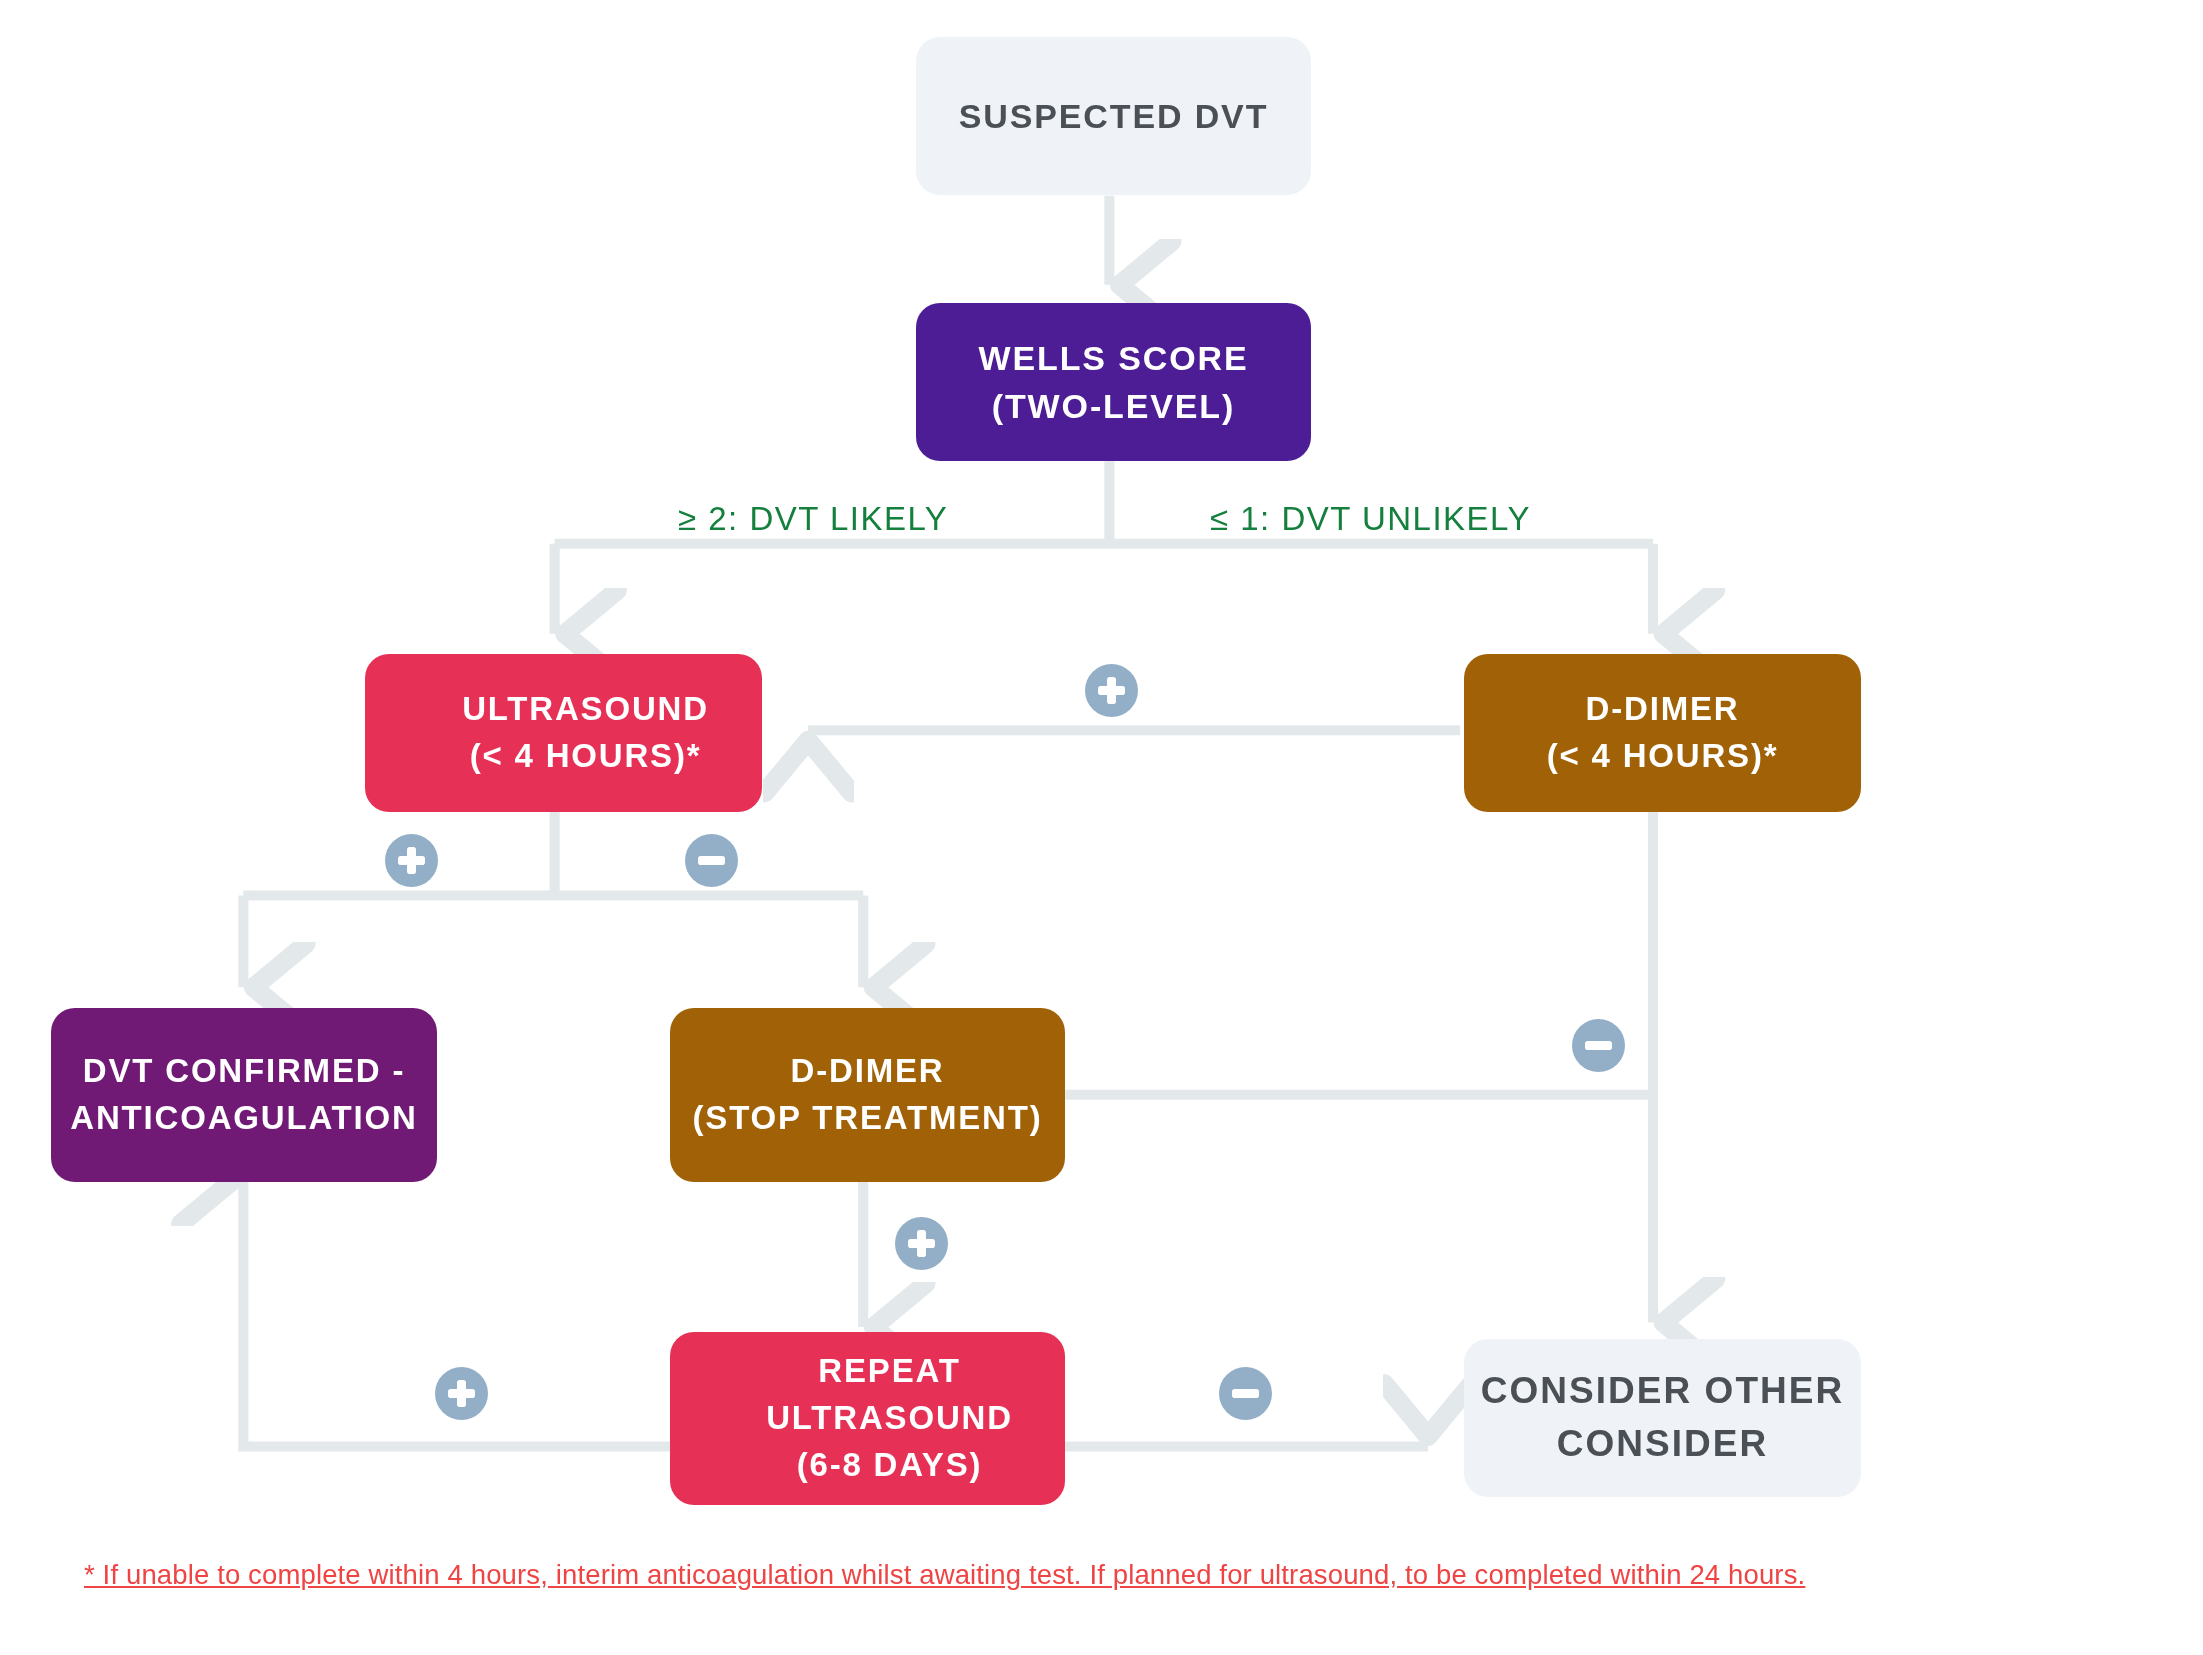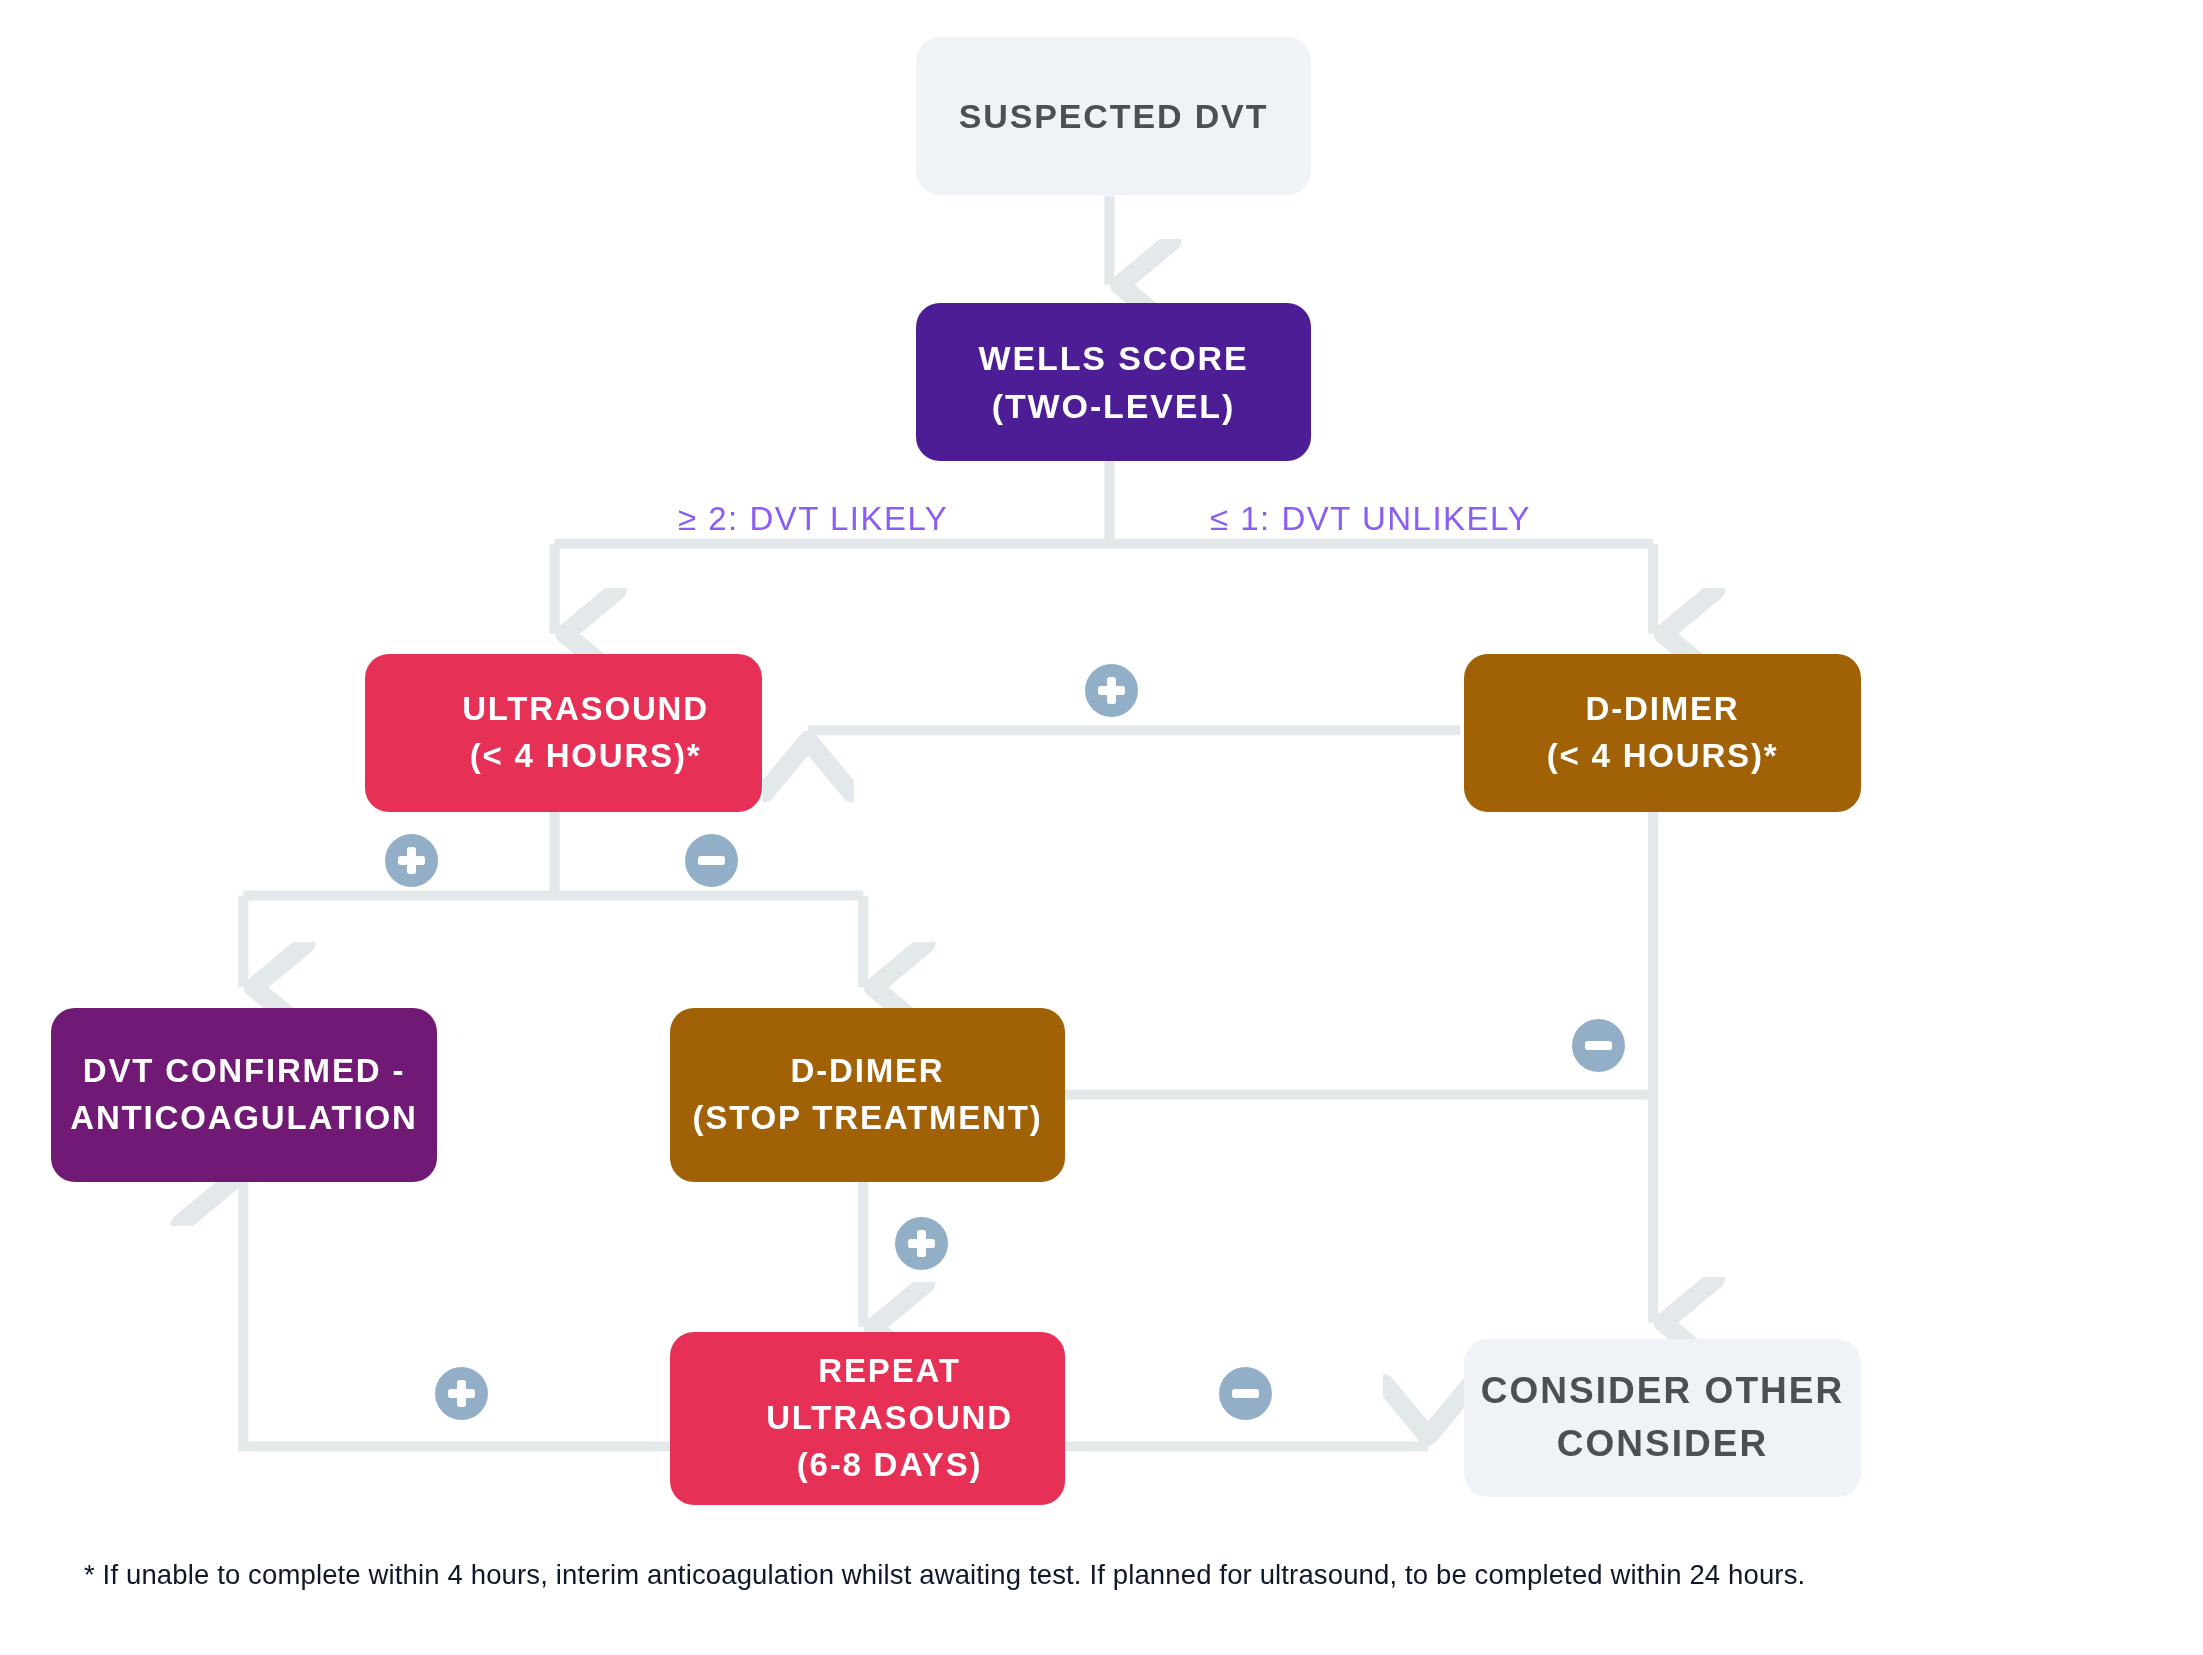--- a/index.html
+++ b/index.html
@@ -57,21 +57,21 @@
     background: #a16207;
     color: #ffffff;
   }
   .node-green {
     background: #701a75;
     color: #ffffff;
   }
   .branch-label {
     position: absolute;
     font-size: 33px;
-    color: #8b5cf6;
+    color: #15803d;
     letter-spacing: 0.045em;
     white-space: nowrap;
     z-index: 4;
   }
   .badge {
     position: absolute;
     width: 53px;
     height: 53px;
     border-radius: 50%;
     background: #93aec7;
@@ -86,23 +86,24 @@
     border-radius: 2.8px;
   }
   .badge i.h { width: 27.5px; height: 9.2px; }
   .badge i.v { width: 9.2px; height: 27.5px; }
   .footnote {
     position: absolute;
     left: 84px;
     top: 1556px;
     width: 2066px;
     font-size: 27.5px;
-    color: #0f172a;
+    color: #ef4444;
     letter-spacing: 0.005em;
     line-height: 1.4;
+    text-decoration: underline;
   }
 </style>
 </head>
 <body>
 
 <div id="canvas">
 
   <svg id="wires" viewBox="0 0 2400 1803" xmlns="http://www.w3.org/2000/svg">
     <defs>
       <marker id="ah-down" markerWidth="9" markerHeight="8" refX="4.5" refY="7.4" orient="auto" markerUnits="strokeWidth">

